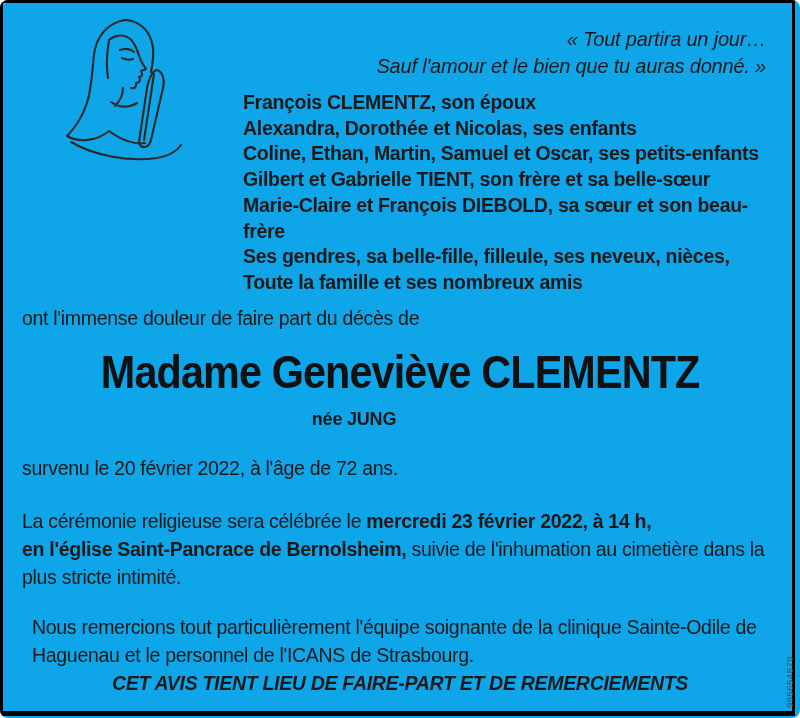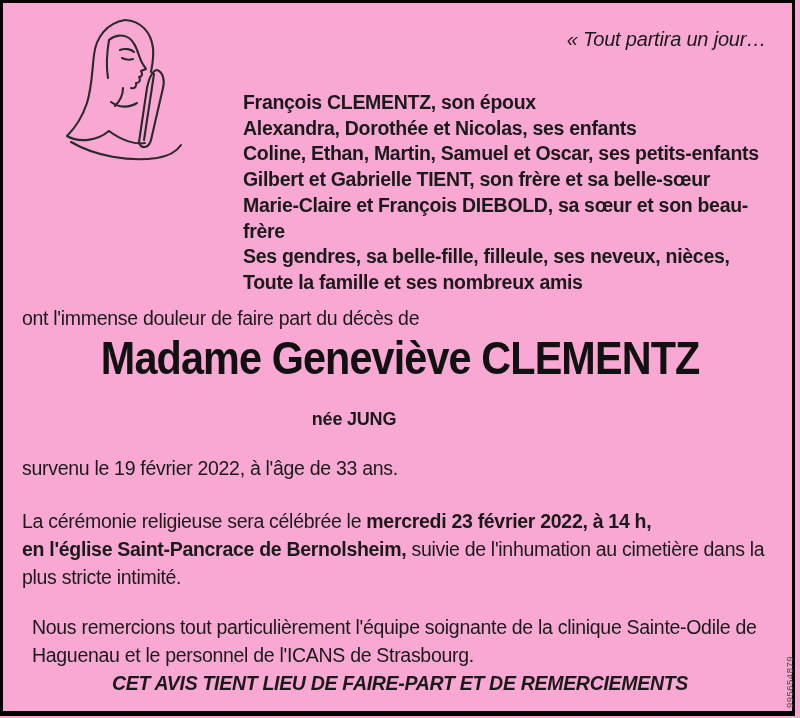--- a/index.html
+++ b/index.html
@@ -2,40 +2,40 @@
 <html><head>
 <meta charset="utf-8">
 <style>
   html, body { margin:0; padding:0; background:#ffffff; }
   body {
     width:800px; height:718px;
     font-family:"Liberation Sans", sans-serif;
     color:#1a1a1a;
     -webkit-font-smoothing:antialiased;
   }
-  .page { position:relative; width:800px; height:718px; background:#f9a8d4; overflow:hidden; }
+  .page { position:relative; width:800px; height:718px; background:#0ea5e9; overflow:hidden;border-radius:8px; }
   .frame {
     position:absolute; top:0; left:0; right:5px; bottom:2px;
     border:3px solid #000; border-bottom-width:5px;
     pointer-events:none;
   }
   .mary-svg { position:absolute; top:14px; left:52px; width:152px; height:150px; }
   .mary-svg path { fill:none; stroke:#2a2a2a; stroke-width:2.1; stroke-linecap:round; stroke-linejoin:round; }
 
   .quote {
     position:absolute; top:26px; right:34px;
     text-align:right; font-style:italic;
     font-size:20px; line-height:27px; letter-spacing:-0.2px;
   }
   .family {
     position:absolute; top:90px; left:243px; width:545px;
     font-size:19.5px; line-height:25.7px; letter-spacing:-0.3px;font-weight:bold;
   }
   .intro { position:absolute; top:307px; left:22px; font-size:19.5px; letter-spacing:-0.3px; }
-  .title-wrap { position:absolute; top:330px; left:0; width:800px; text-align:center; }
+  .title-wrap { position:absolute; top:344px; left:0; width:800px; text-align:center; }
   .title {
     display:inline-block; white-space:nowrap;
     font-size:47px; font-weight:bold; letter-spacing:-1px;
     transform:scaleX(0.88); transform-origin:center;
     color:#111;
   }
   .maiden { position:absolute; top:409px; left:0; width:708px; text-align:center; font-size:18px; font-weight:bold; letter-spacing:-0.2px; }
   .death-line { position:absolute; top:457px; left:22px; font-size:19.5px; letter-spacing:-0.3px; }
   .ceremony {
     position:absolute; top:507px; left:22px; width:748px; margin:0;
@@ -74,41 +74,42 @@
     <path d="M70,74 C70,80 68,86 62,92"></path>
     <path d="M58,88 C66,94 76,94 84,89"></path>
     <path d="M104,56 C110,58 112,66 110,74 L98,126 C96,134 88,136 86,128 L94,74 C96,64 99,57 104,56"></path>
     <path d="M101,60 L91,126"></path>
     <path d="M56,117 C68,126 82,131 92,129"></path>
     <path d="M18,128 C42,142 76,148 104,144 C116,142 124,137 128,131"></path>
   </svg>
 
   <div class="quote">
     <div>« Tout partira un jour…</div>
+    <div>Sauf l'amour et le bien que tu auras donné. »</div>
   </div>
 
   <div class="family">
     <div>François CLEMENTZ, son époux</div>
     <div>Alexandra, Dorothée et Nicolas, ses enfants</div>
     <div>Coline, Ethan, Martin, Samuel et Oscar, ses petits-enfants</div>
     <div>Gilbert et Gabrielle TIENT, son frère et sa belle-sœur</div>
     <div>Marie-Claire et François DIEBOLD, sa sœur et son beau-frère</div>
     <div>Ses gendres, sa belle-fille, filleule, ses neveux, nièces,</div>
     <div>Toute la famille et ses nombreux amis</div>
   </div>
 
   <div class="intro">ont l'immense douleur de faire part du décès de</div>
 
   <div class="title-wrap">
     <span class="title">Madame Geneviève CLEMENTZ</span>
   </div>
 
   <div class="maiden">née JUNG</div>
 
-  <div class="death-line">survenu le 19 février 2022, à l'âge de 33 ans.</div>
+  <div class="death-line">survenu le 20 février 2022, à l'âge de 72 ans.</div>
 
   <p class="ceremony"><span>La cérémonie religieuse sera célébrée le </span><span class="b">mercredi 23 février 2022, à 14 h,</span><br><span class="b">en l'église Saint-Pancrace de Bernolsheim,</span><span> suivie de l'inhumation au cimetière dans la plus stricte intimité.</span></p>
 
   <p class="thanks">Nous remercions tout particulièrement l'équipe soignante de la clinique Sainte-Odile de Haguenau et le personnel de l'ICANS de Strasbourg.</p>
 
   <div class="footer">CET AVIS TIENT LIEU DE FAIRE-PART ET DE REMERCIEMENTS</div>
 
   <div class="ref">995654879</div>
 
 </div>

